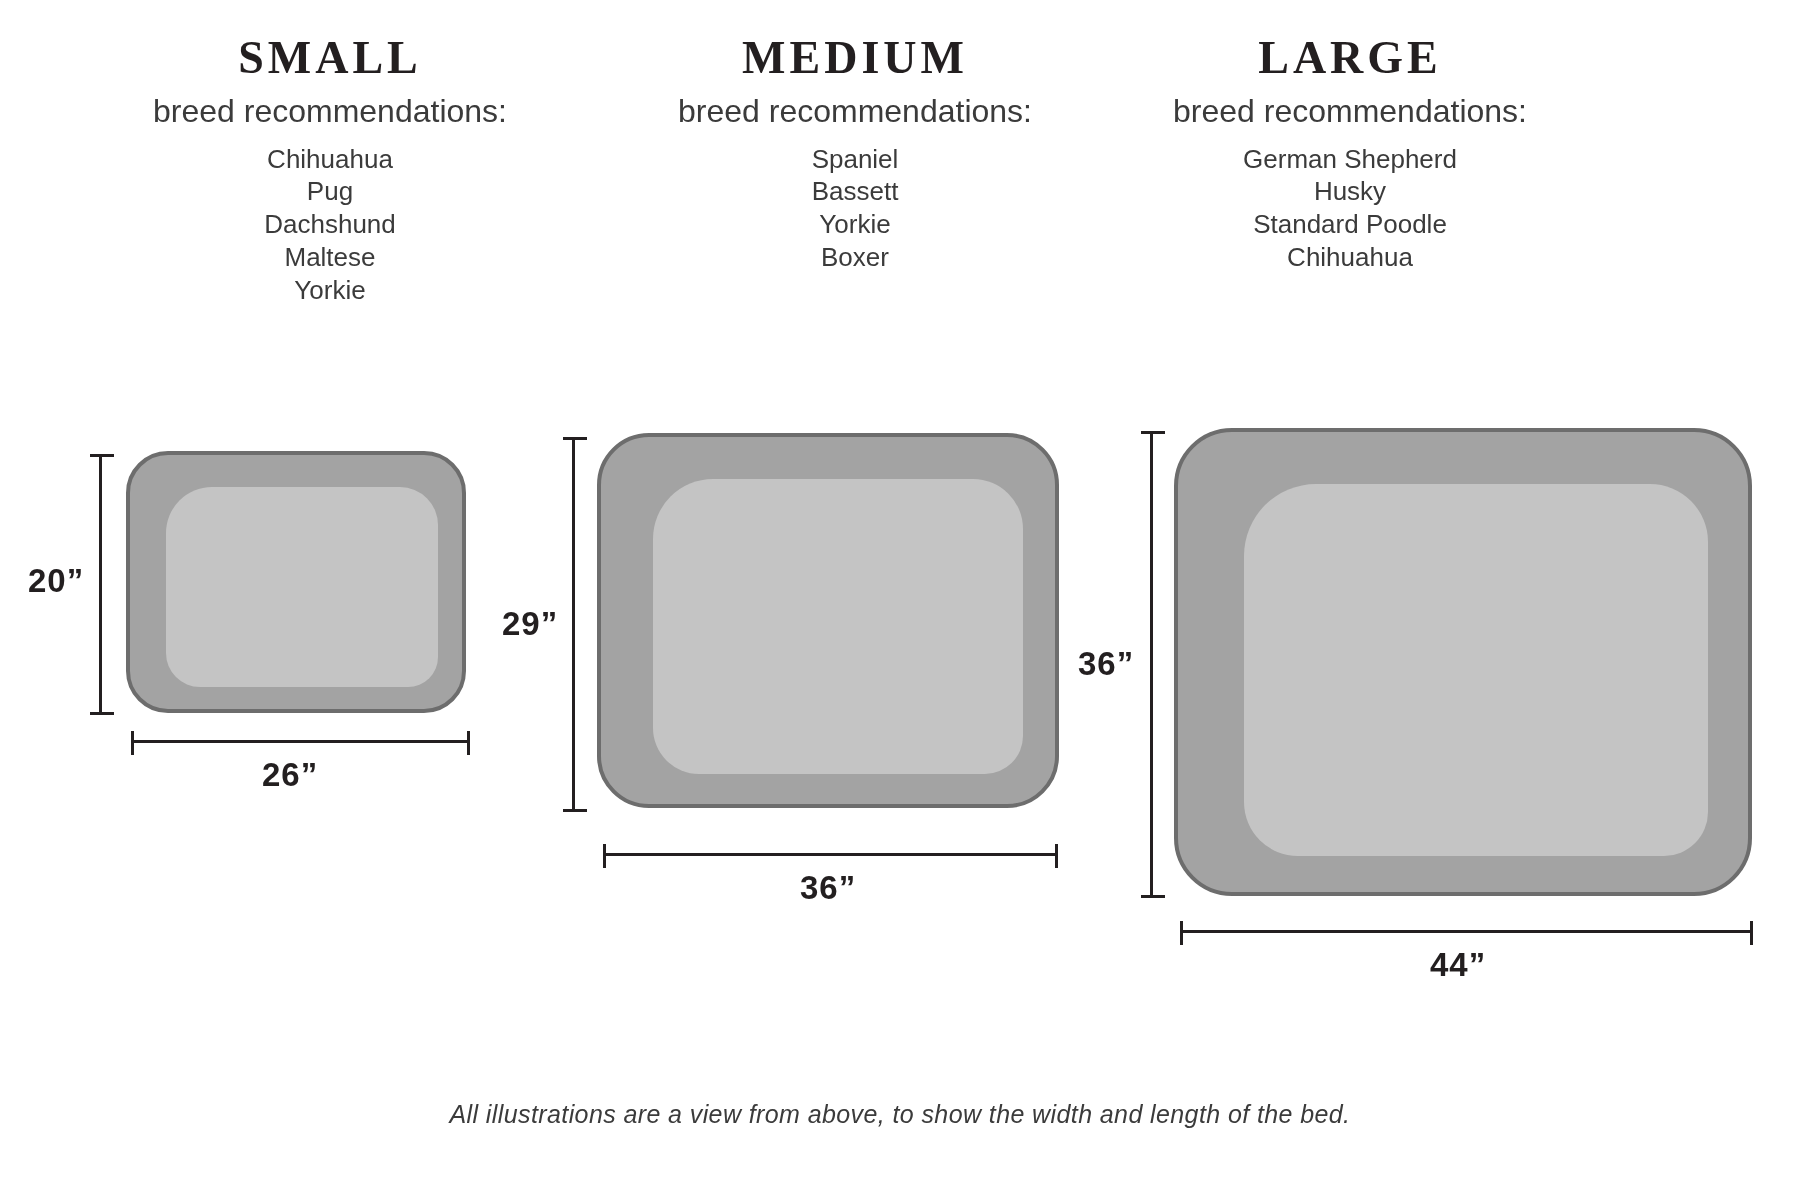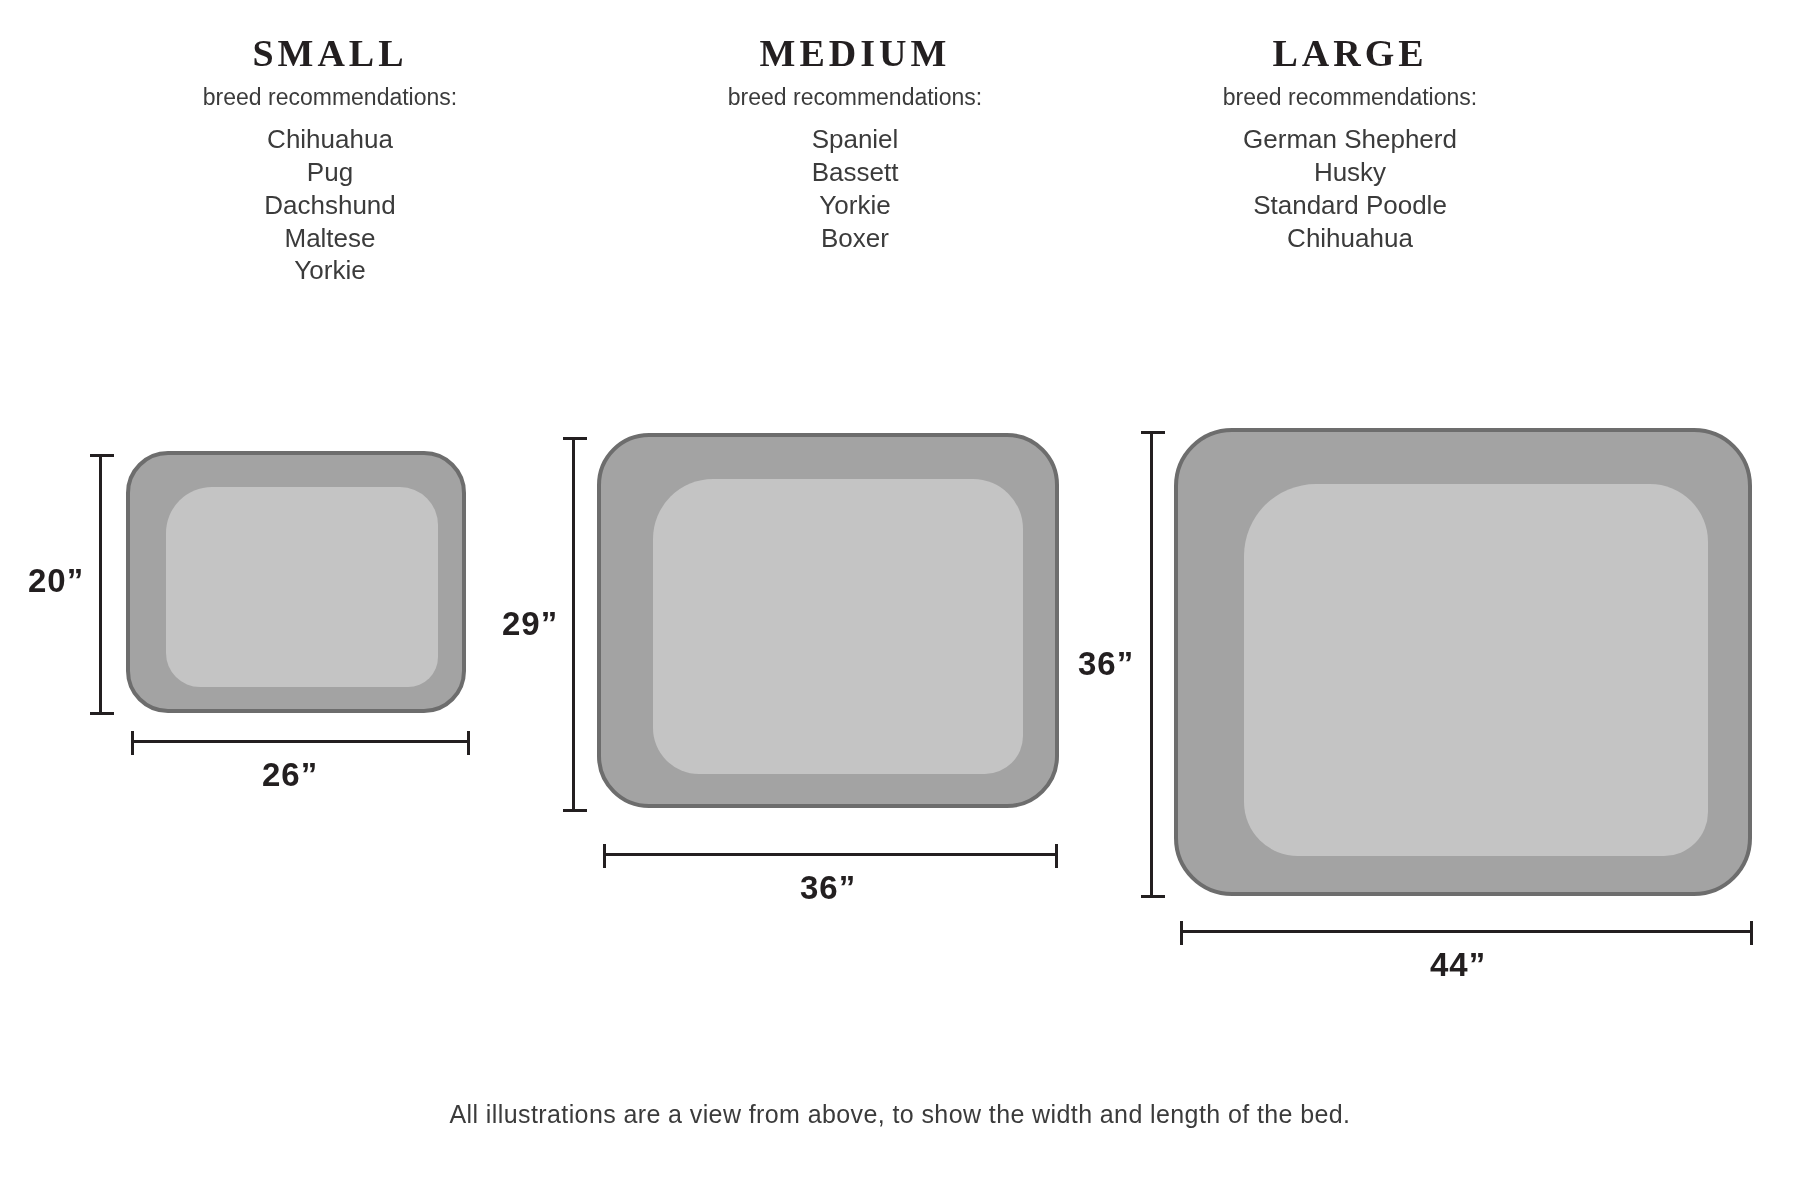--- a/index.html
+++ b/index.html
@@ -29,28 +29,28 @@
     top: 34px;
     text-align: center;
   }
   .col-small  { left: 60px;  width: 540px; }
   .col-medium { left: 585px; width: 540px; }
   .col-large  { left: 1080px; width: 540px; }
 
   .size-title {
     font-family: "Liberation Serif", serif;
     font-weight: bold;
-    font-size: 38px;
+    font-size: 46px;
     letter-spacing: 4px;
     color: #231f20;
     margin: 0 0 10px 0;
     line-height: 1.05;
   }
   .rec-label {
-    font-size: 23px;
+    font-size: 32px;
     color: #3b3b3b;
     margin-bottom: 10px;
     line-height: 1.2;
   }
   .breeds {
     list-style: none;
     margin: 12px;
     padding: 0;
   }
   .breeds li {
@@ -167,20 +167,21 @@
   #dim-large-v-line { left: 1150px; top: 432px; height: 464px; }
   #dim-large-v-lab  { left: 1078px; top: 645px; }
 
   
   .footnote {
     position: absolute;
     left: 0;
     top: 1100px;
     width: 1800px;
     text-align: center;
+    font-style: italic;
     font-size: 25px;
     color: #3b3b3b;
     letter-spacing: 0.4px;
   }
 </style>
 </head>
 <body>
 
 <div class="headers">
 

